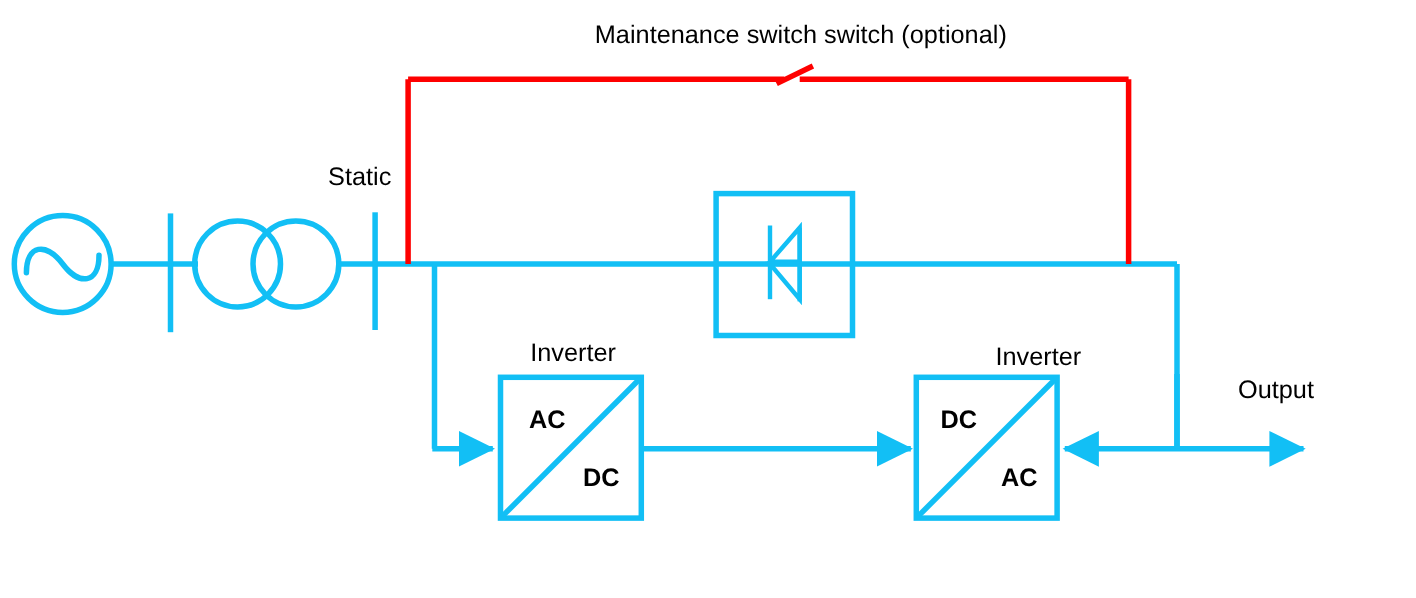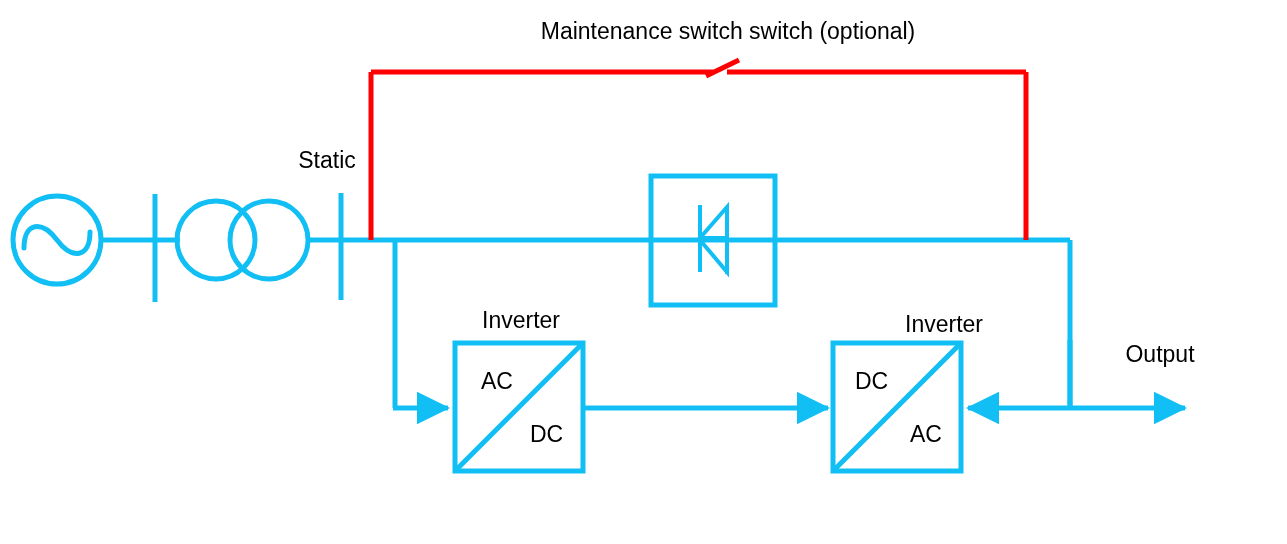--- a/index.html
+++ b/index.html
@@ -37,20 +37,21 @@
   .label-center {
     transform: translateX(-50%);
   }
   .blk-text {
     position: absolute;
     white-space: nowrap;
     color: #000000;
     font-size: 23px;
     line-height: 1;
     font-family: "Liberation Sans", "DejaVu Sans", sans-serif;
+    font-weight: bold;
   }
 </style>
 </head>
 <body>
 
 <div id="diagram-root">
 
   <svg id="diagram-svg" viewBox="0 0 1287 544" xmlns="http://www.w3.org/2000/svg">
 
     <defs>

